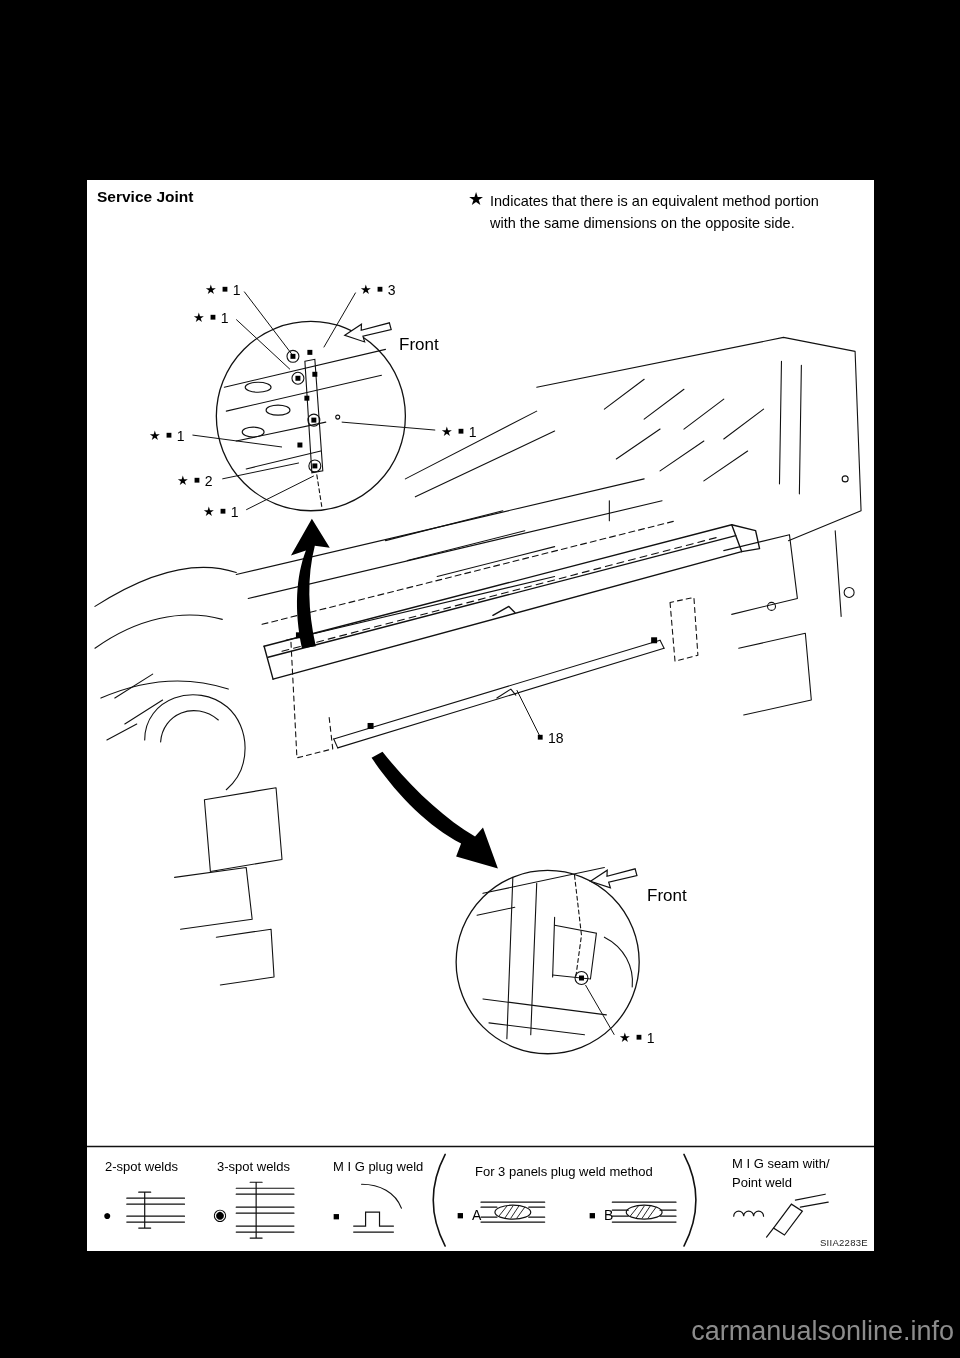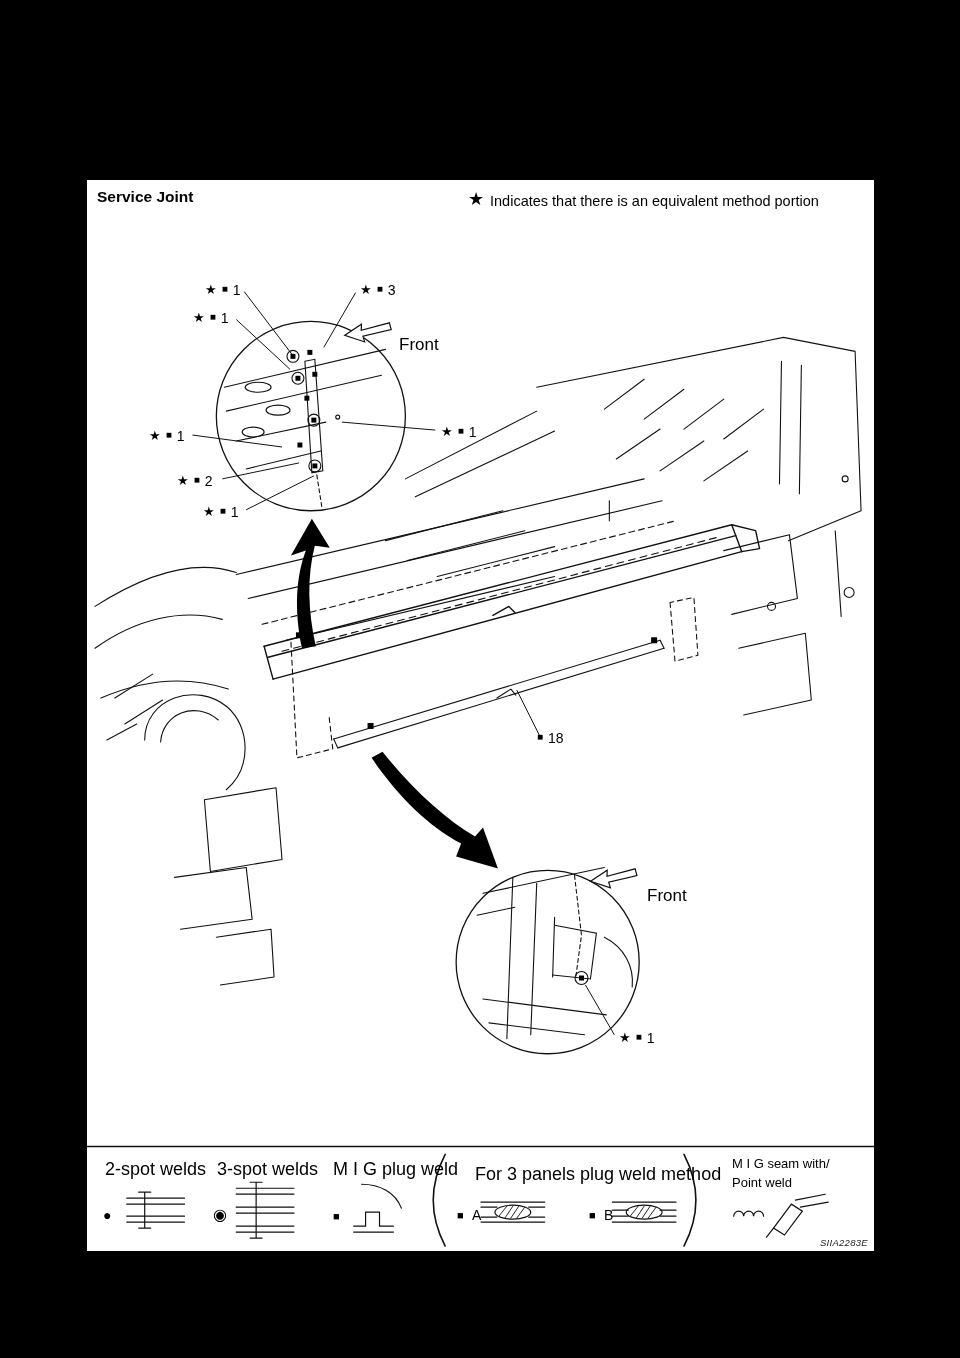--- a/index.html
+++ b/index.html
@@ -9,28 +9,28 @@
          border:2px solid #000;box-sizing:border-box;}
   .art{position:absolute;left:0;top:0;width:100%;height:100%;}
   .t{position:absolute;white-space:nowrap;}
   .title{left:10px;top:8px;font-size:15.5px;font-weight:bold;}
   .note-star{left:381px;top:10px;font-size:18px;line-height:18px;}
   .note-line{font-size:14.5px;line-height:22px;left:403px;}
   .callout{position:absolute;display:flex;align-items:center;gap:5px;font-size:14px;line-height:16px;}
   .callout .star{font-size:13px;}
   .callout .sq{font-size:10px;position:relative;top:-1px;}
   .front{font-size:17px;}
-  .leg-label{font-size:18px;}
+  .leg-label{font-size:13px;}
   .leg-label2{font-size:13px;}
   .glyph-dot{font-size:14px;}
   .glyph-fisheye{font-size:16px;}
   .glyph-square{font-size:11px;}
   .ab-square{font-size:11px;}
   .ab-letter{font-size:14px;}
-  .img-code{position:absolute;right:6px;bottom:3px;font-size:9.5px;letter-spacing:.3px;color:#222;font-style:italic;}
+  .img-code{position:absolute;right:6px;bottom:3px;font-size:9.5px;letter-spacing:.3px;color:#222;}
   .watermark{position:absolute;right:6px;top:1316px;font-size:27px;color:#8c8c8c;}
 </style>
 </head>
 <body>
 
 <div class="page">
   <div class="sheet">
 
     <svg class="art" viewBox="0 0 791 1075" preserveAspectRatio="none">
 
@@ -171,20 +171,21 @@
         <path d="M 650,1040 a 5,5 0 0 1 10,0 a 5,5 0 0 1 10,0 a 5,5 0 0 1 10,0"></path>
         <path d="M 690,1052 L 708,1028 L 719,1035 L 701,1059 Z"></path>
         <path d="M 690,1052 L 683,1061"></path>
         <path d="M 712,1024 L 742,1018 M 717,1031 L 745,1026"></path>
       </g>
     </svg>
 
     <div class="t title">Service Joint</div>
     <span class="t note-star">★</span>
     <div class="t note-line" style="top:10px">Indicates that there is an equivalent method portion</div>
+    <div class="t note-line" style="top:32px">with the same dimensions on the opposite side.</div>
 
     <div class="callout" style="left:118px;top:102px">
       <span class="star">★</span>
       <span class="sq">■</span>
       <span class="num">1</span>
     </div>
     <div class="callout" style="left:273px;top:102px">
       <span class="star">★</span>
       <span class="sq">■</span>
       <span class="num">3</span>
@@ -238,13 +239,14 @@
     <span class="t glyph-fisheye" style="left:126px;top:1025px">◉</span>
     <span class="t glyph-square" style="left:246px;top:1030px">■</span>
     <span class="t ab-square" style="left:370px;top:1029px">■</span>
     <span class="t ab-letter" style="left:385px;top:1027px">A</span>
     <span class="t ab-square" style="left:502px;top:1029px">■</span>
     <span class="t ab-letter" style="left:517px;top:1027px">B</span>
 
     <div class="img-code">SIIA2283E</div>
   </div>
 
+  <div class="watermark">carmanualsonline.info</div>
 </div>
 
 </body></html>

